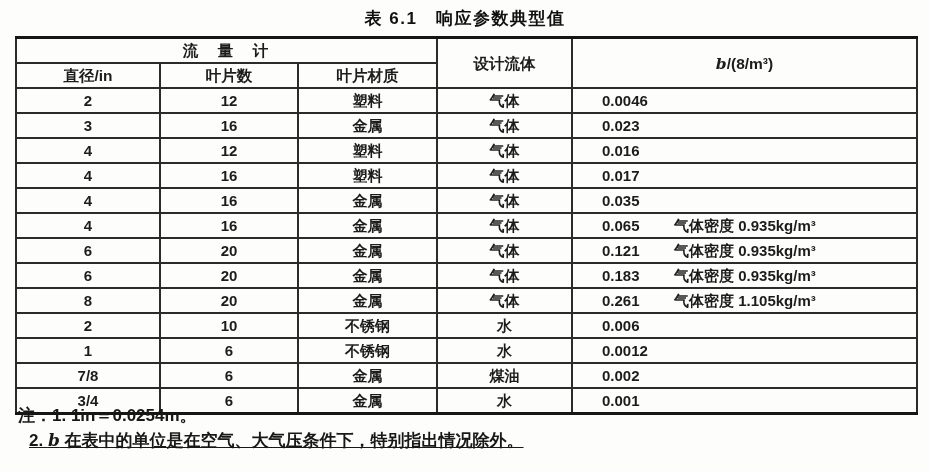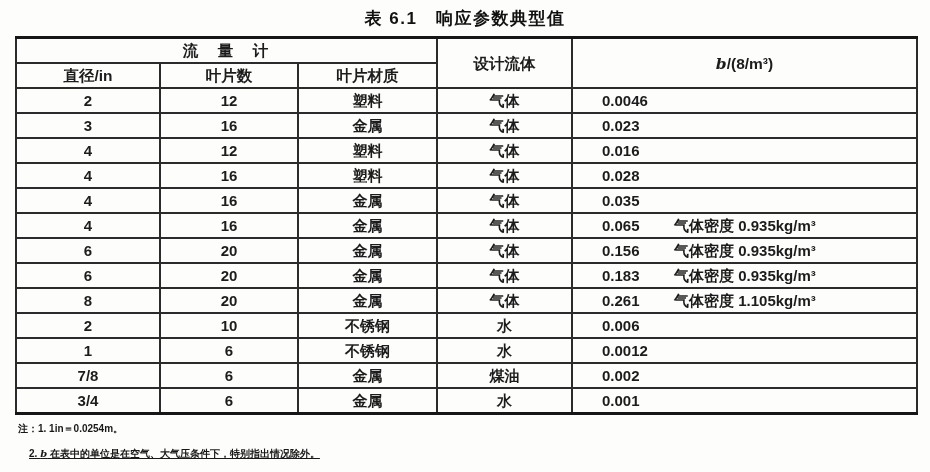--- a/index.html
+++ b/index.html
@@ -55,22 +55,22 @@
   .bval { display:inline-block; min-width:72px; }
   .bnote { display:inline-block; }
   .sym {
     font-style:italic;
     font-family:"DejaVu Serif", serif;
     font-weight:bold;
   }
 
   .notes {
     position:absolute;
-    left:18px; top:416px;
-    font-size:10px;
+    left:18px; top:403px;
+    font-size:17px;
     font-weight:bold;
     color:#181818;
     line-height:25px;
   }
   .note-line2 { padding-left:11px;text-decoration:underline; }
 </style>
 </head>
 <body>
 
 <div class="page">
@@ -117,42 +117,42 @@
         <td>12</td>
         <td>塑料</td>
         <td>气体</td>
         <td class="bcol"><span class="bval">0.016</span><span class="bnote"></span></td>
       </tr>
       <tr>
         <td>4</td>
         <td>16</td>
         <td>塑料</td>
         <td>气体</td>
-        <td class="bcol"><span class="bval">0.028</span><span class="bnote"></span></td>
+        <td class="bcol"><span class="bval">0.017</span><span class="bnote"></span></td>
       </tr>
       <tr>
         <td>4</td>
         <td>16</td>
         <td>金属</td>
         <td>气体</td>
         <td class="bcol"><span class="bval">0.035</span><span class="bnote"></span></td>
       </tr>
       <tr>
         <td>4</td>
         <td>16</td>
         <td>金属</td>
         <td>气体</td>
         <td class="bcol"><span class="bval">0.065</span><span class="bnote">气体密度 0.935kg/m³</span></td>
       </tr>
       <tr>
         <td>6</td>
         <td>20</td>
         <td>金属</td>
         <td>气体</td>
-        <td class="bcol"><span class="bval">0.156</span><span class="bnote">气体密度 0.935kg/m³</span></td>
+        <td class="bcol"><span class="bval">0.121</span><span class="bnote">气体密度 0.935kg/m³</span></td>
       </tr>
       <tr>
         <td>6</td>
         <td>20</td>
         <td>金属</td>
         <td>气体</td>
         <td class="bcol"><span class="bval">0.183</span><span class="bnote">气体密度 0.935kg/m³</span></td>
       </tr>
       <tr>
         <td>8</td>

